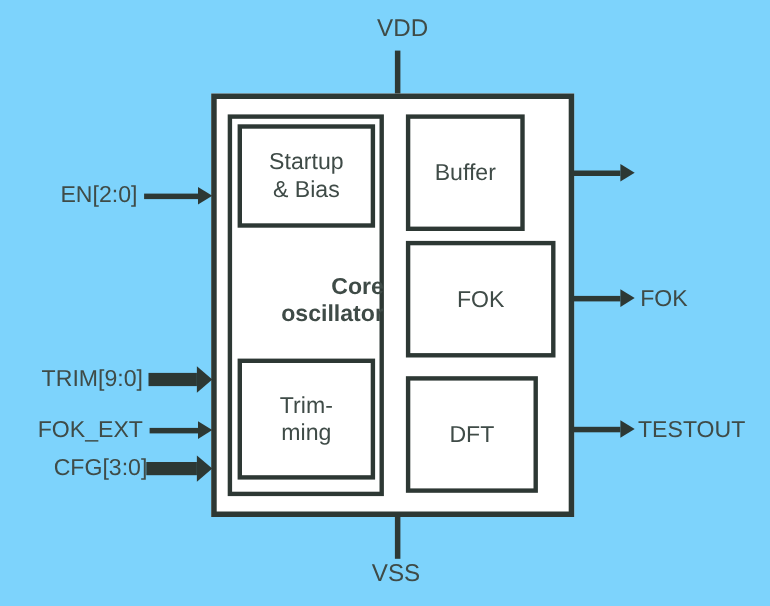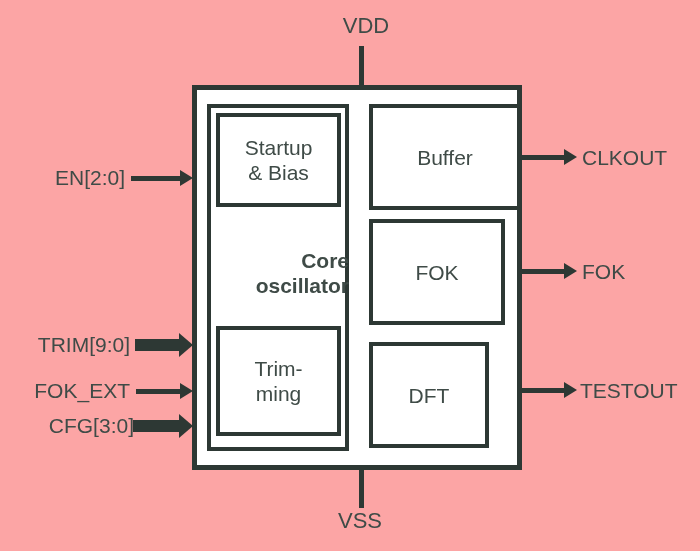--- a/index.html
+++ b/index.html
@@ -1,17 +1,17 @@
 <!DOCTYPE html>
 <html><head>
 <meta charset="utf-8">
 <style>
   html,body{margin:0;padding:0;background:#ffffff;}
   .canvas{
-    position:relative;width:700px;height:551px;background:#fca5a5;
+    position:relative;width:700px;height:551px;background:#7dd3fc;
     font-family:"Liberation Sans","DejaVu Sans",sans-serif;
     color:#3f4b47;overflow:hidden;
   }
   .box{position:absolute;box-sizing:border-box;border:4px solid #2d3834;background:#ffffff;}
   .box.main{border-width:5px;}
   .blk-label{
     display:flex;flex-direction:column;align-items:center;justify-content:center;
     width:100%;height:100%;font-size:21px;line-height:25px;text-align:center;
   }
   .core-label{
@@ -49,21 +49,21 @@
     </div>
   </div>
 
   <div class="box" style="left:216px;top:326px;width:125px;height:110px;">
     <div class="blk-label">
       <div>Trim-</div>
       <div>ming</div>
     </div>
   </div>
 
-  <div class="box" style="left:369px;top:104px;width:152px;height:106px;">
+  <div class="box" style="left:369px;top:104px;width:108px;height:106px;">
     <div class="blk-label">Buffer</div>
   </div>
 
   <div class="box" style="left:369px;top:219px;width:136px;height:106px;">
     <div class="blk-label">FOK</div>
   </div>
 
   <div class="box" style="left:369px;top:342px;width:120px;height:106px;">
     <div class="blk-label">DFT</div>
   </div>
@@ -82,21 +82,20 @@
   <div class="port-label right-align" style="left:22px;top:379px;width:108px;">FOK_EXT</div>
   <div class="shaft" style="left:136px;top:389px;width:44px;height:5px;"></div>
   <div class="head thin" style="left:180px;top:383px;"></div>
 
   <div class="port-label right-align" style="left:28px;top:414px;width:106px;">CFG[3:0]</div>
   <div class="shaft" style="left:133px;top:420px;width:46px;height:12px;"></div>
   <div class="head thick" style="left:179px;top:414px;"></div>
 
   <div class="shaft" style="left:519px;top:155px;width:45px;height:5px;"></div>
   <div class="head thin" style="left:564px;top:149px;"></div>
-  <div class="port-label" style="left:582px;top:146px;">CLKOUT</div>
 
   <div class="shaft" style="left:519px;top:269px;width:45px;height:5px;"></div>
   <div class="head thin" style="left:564px;top:263px;"></div>
   <div class="port-label" style="left:582px;top:260px;">FOK</div>
 
   <div class="shaft" style="left:519px;top:388px;width:45px;height:5px;"></div>
   <div class="head thin" style="left:564px;top:382px;"></div>
   <div class="port-label" style="left:580px;top:379px;">TESTOUT</div>
 
 </div>

